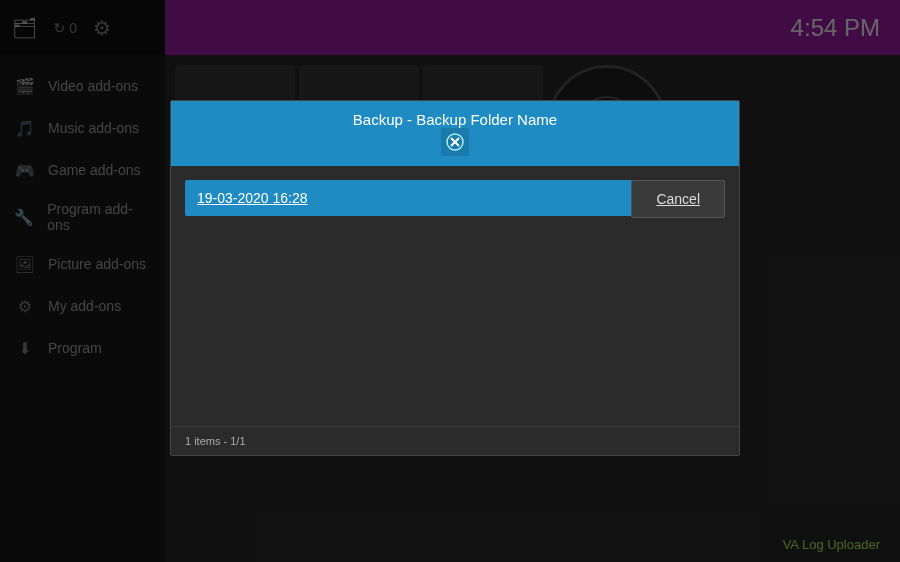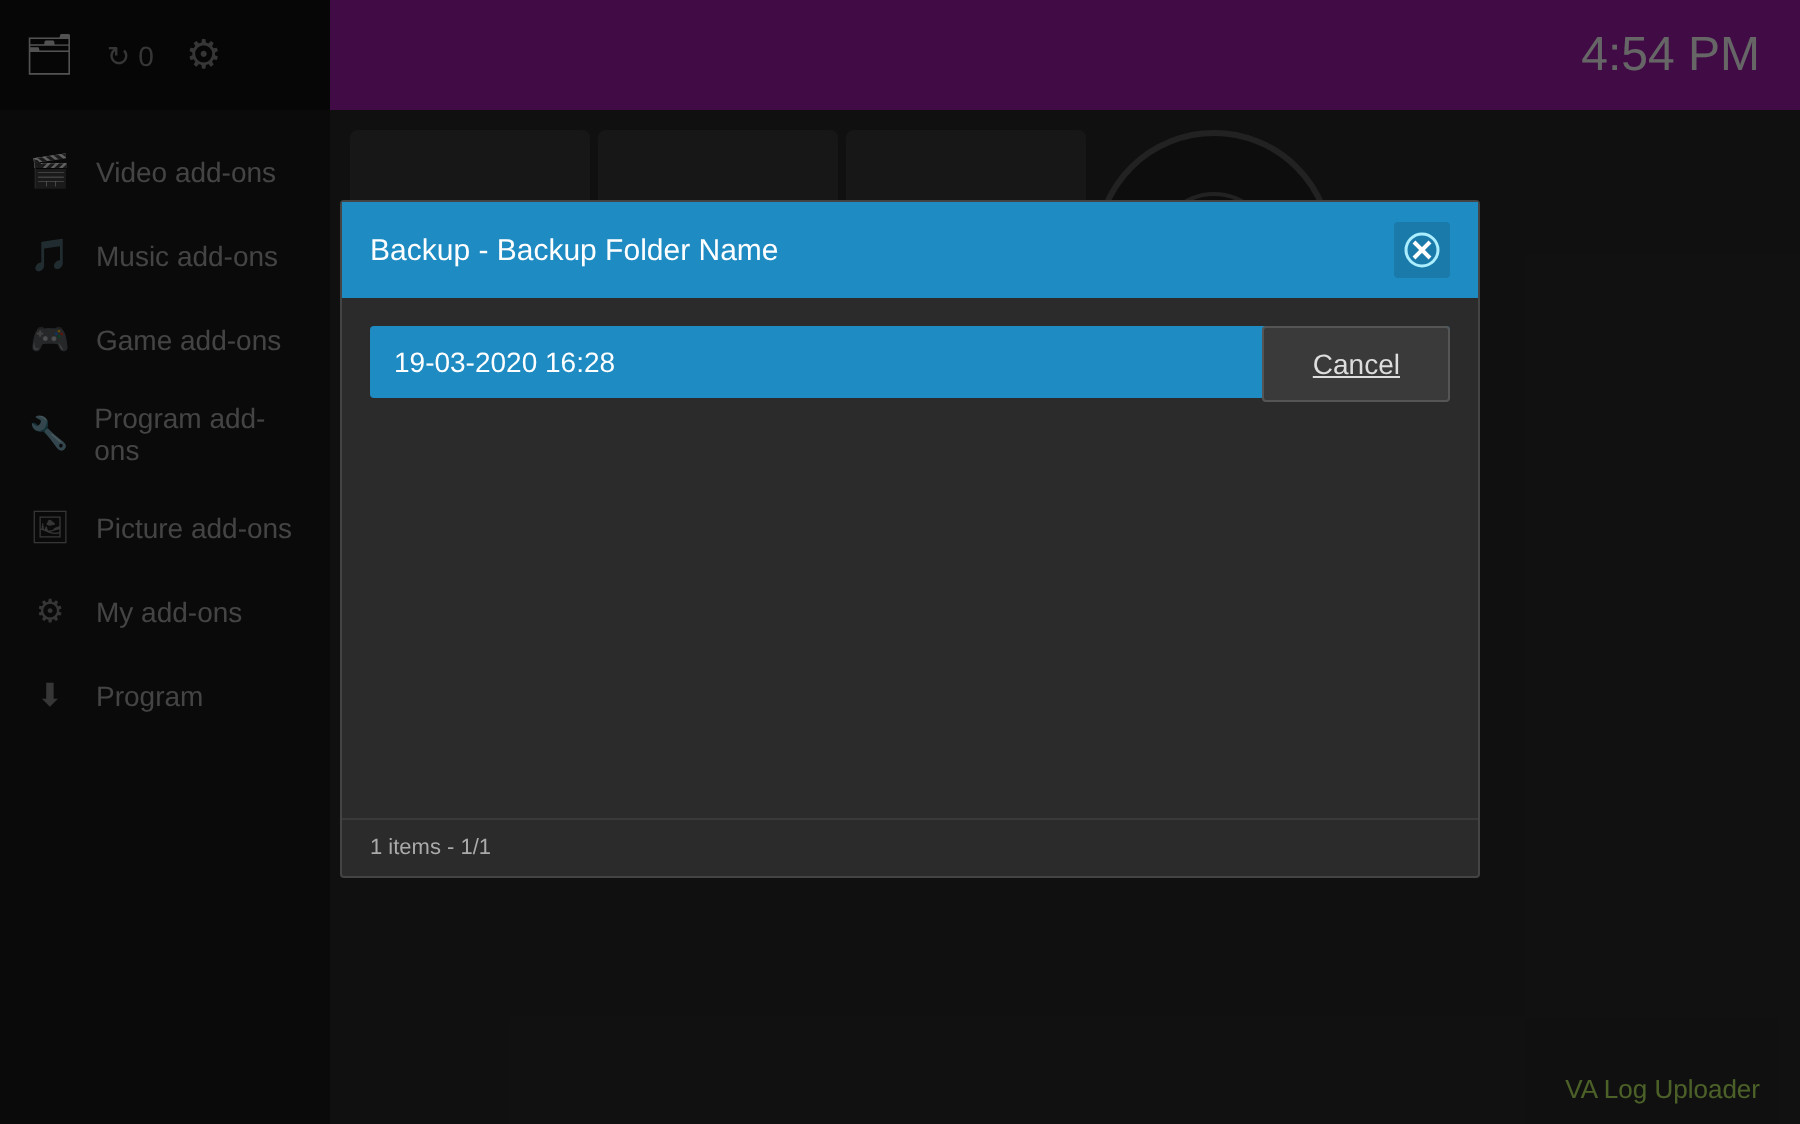--- a/index.html
+++ b/index.html
@@ -173,20 +173,21 @@
       z-index: 20;
       border-radius: 2px;
     }
 
     .dialog-header {
       background: #1e8bc3;
       padding: 10px 14px;
       display: flex;
       align-items: center;
       justify-content: space-between;
+      flex-direction: column;
     }
 
     .dialog-title {
       color: #fff;
       font-size: 15px;
       font-weight: normal;
     }
 
     .dialog-close-btn {
       width: 28px;
@@ -209,20 +210,21 @@
 
     .dialog-list {
       width: 100%;
     }
 
     .list-item {
       padding: 10px 12px;
       font-size: 14px;
       cursor: pointer;
       border-radius: 2px;
+      text-decoration: underline;
     }
 
     .list-item.selected {
       background: #1e8bc3;
       color: #fff;
     }
 
     .dialog-actions {
       position: absolute;
       top: 14px;

